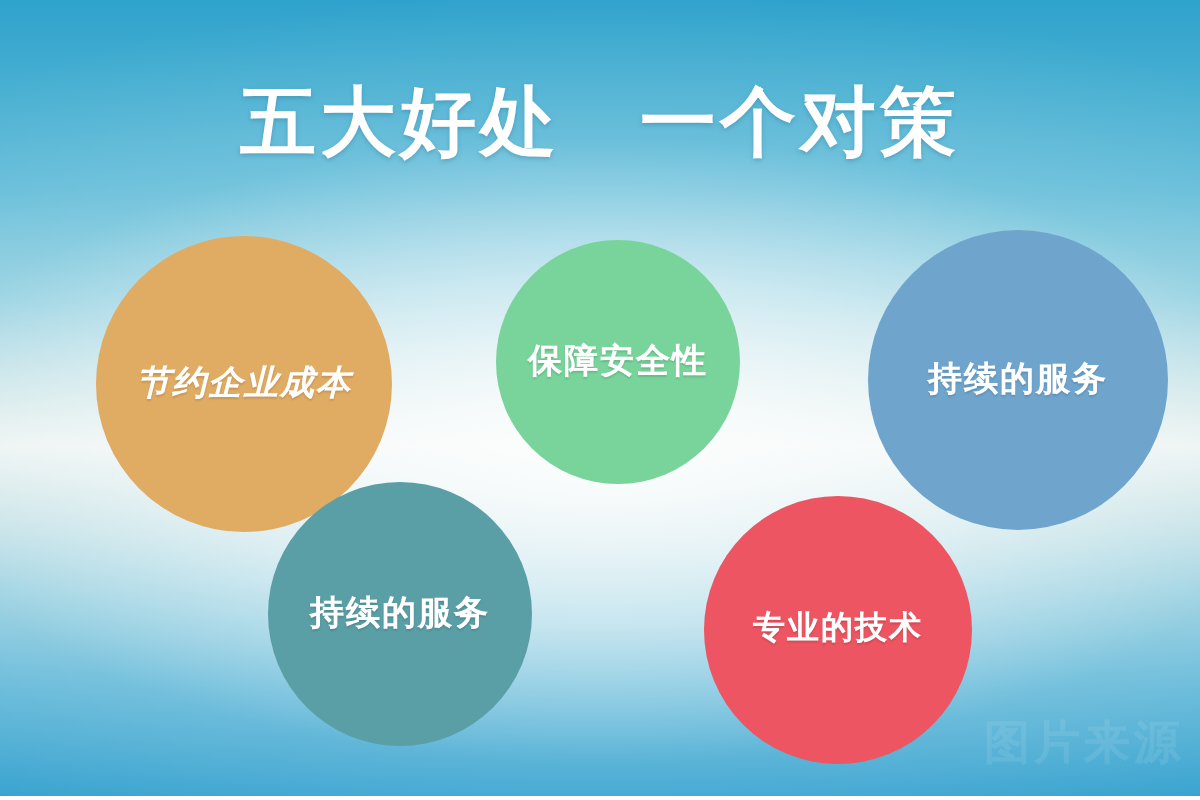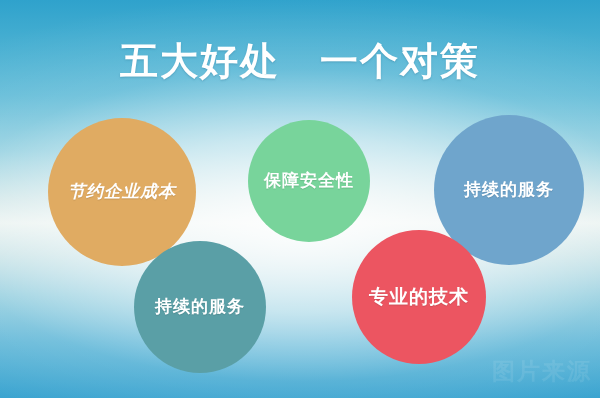--- a/index.html
+++ b/index.html
@@ -103,24 +103,24 @@
   }
   
   #bubble-service {
     left: 134px; top: 241px;
     width: 132px; height: 132px;
     background: #5a9fa6;
     align-items: center;
   }
   
   #bubble-tech {
-    left: 352px; top: 230px;
+    left: 352px; top: 248px;
     width: 134px; height: 134px;
     background: #ec5561;
-    font-size: 19px;
+    font-size: 16px;
     align-items: center;
   }
   .bubble .lines { display: block; }
   .bubble .lines span { display: block; }
 </style>
 </head>
 <body>
 
 <div id="slide">
 

